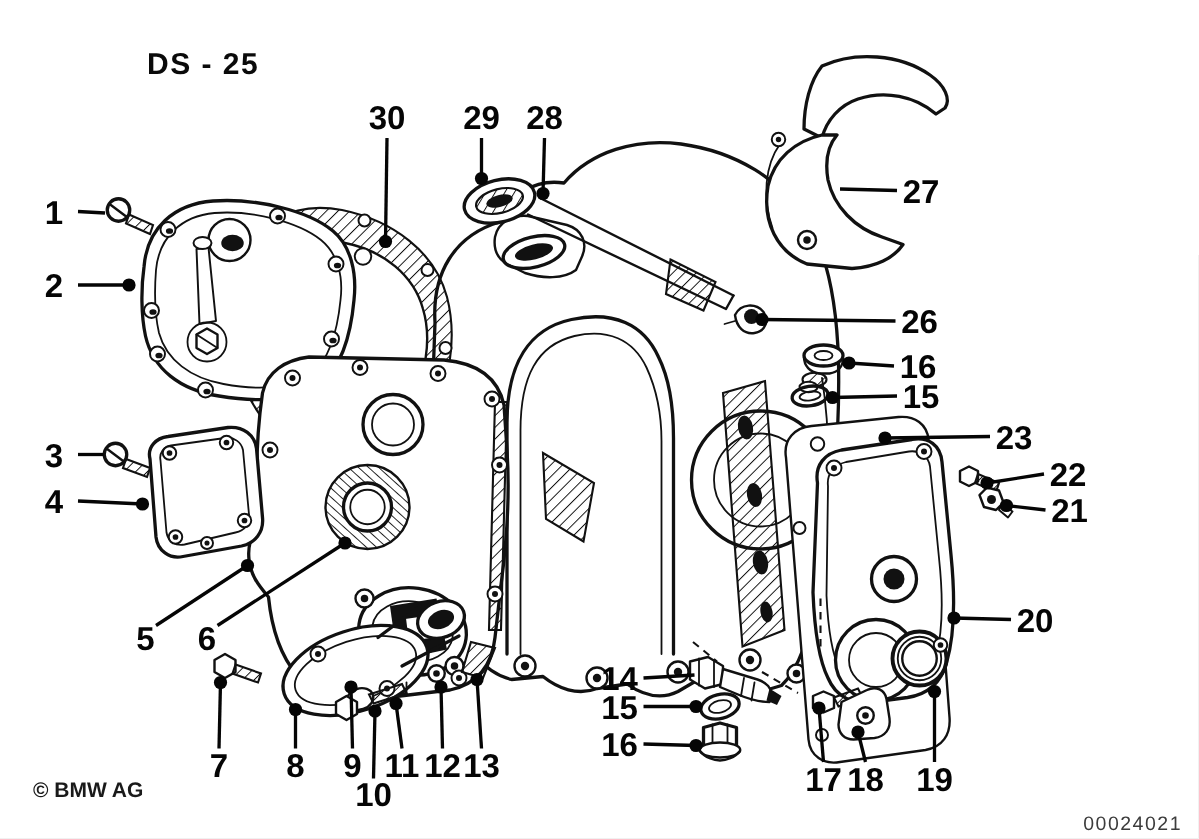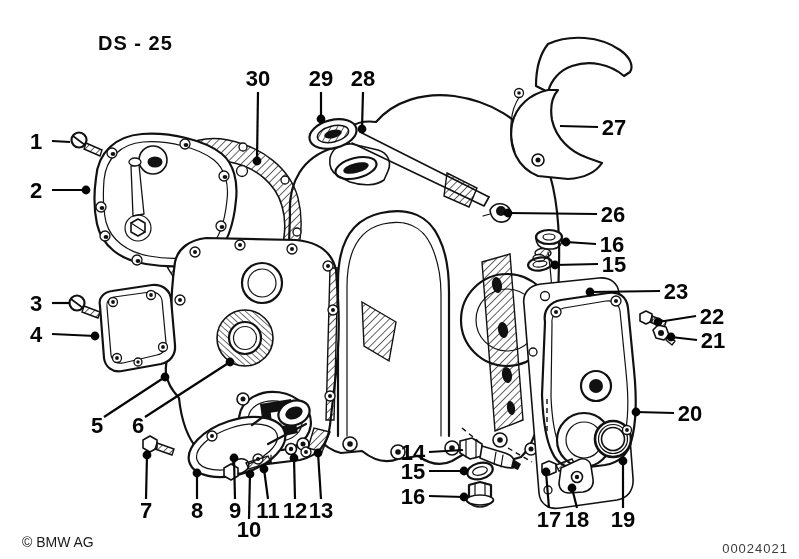--- a/index.html
+++ b/index.html
@@ -5,21 +5,21 @@
   html,body{margin:0;padding:0;background:#e8e8e8;}
   .stage{
     position:relative;width:799px;height:559px;background:#ffffff;
     font-family:"Liberation Sans",sans-serif;overflow:hidden;margin:0 auto;
   }
   .title-code{
     position:absolute;left:98px;top:32px;font-weight:bold;font-size:20px;
     letter-spacing:1px;color:#0a0a0a;
   }
   .copyright{
-    position:absolute;left:22px;top:534px;font-weight:normal;font-size:14px;
+    position:absolute;left:22px;top:518px;font-weight:bold;font-size:14px;
     color:#1a1a1a;letter-spacing:0px;
   }
   .image-number{
     position:absolute;right:11px;top:541px;font-size:13px;color:#3c3c3c;
     letter-spacing:1px;
   }
   svg.diagram{position:absolute;left:0;top:0;}
   .ln{fill:none;stroke:#111;stroke-width:2.2;stroke-linejoin:round;stroke-linecap:round;}
   .ln-thin{fill:none;stroke:#111;stroke-width:1.2;stroke-linejoin:round;stroke-linecap:round;}
   .ln-med{fill:none;stroke:#111;stroke-width:1.6;stroke-linejoin:round;stroke-linecap:round;}

